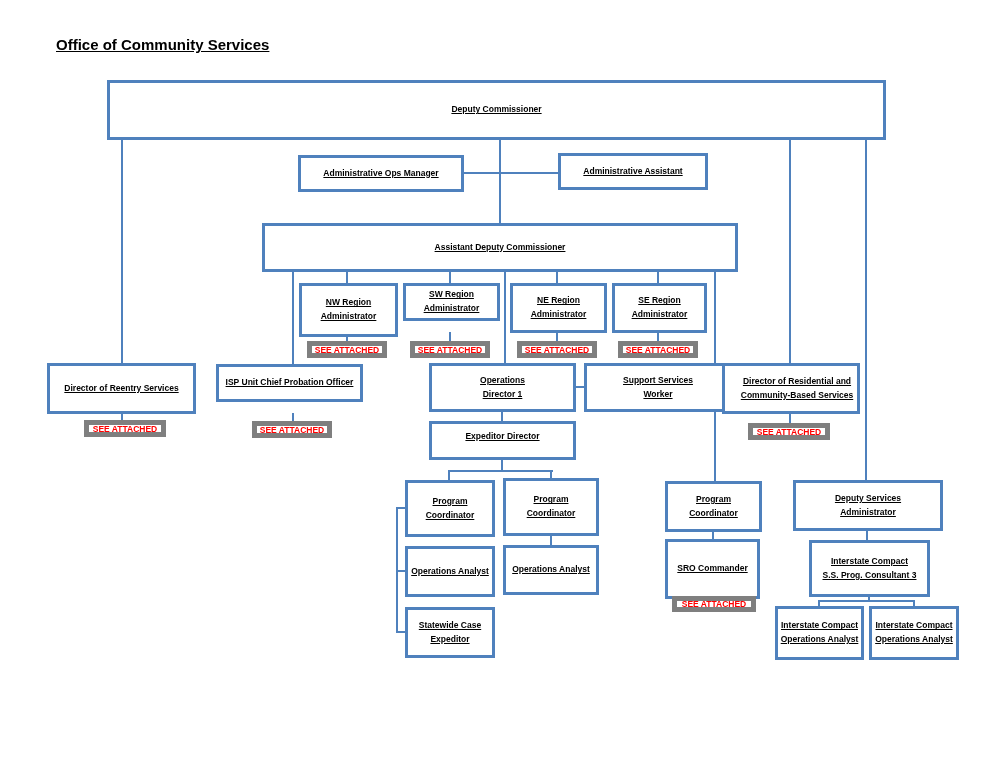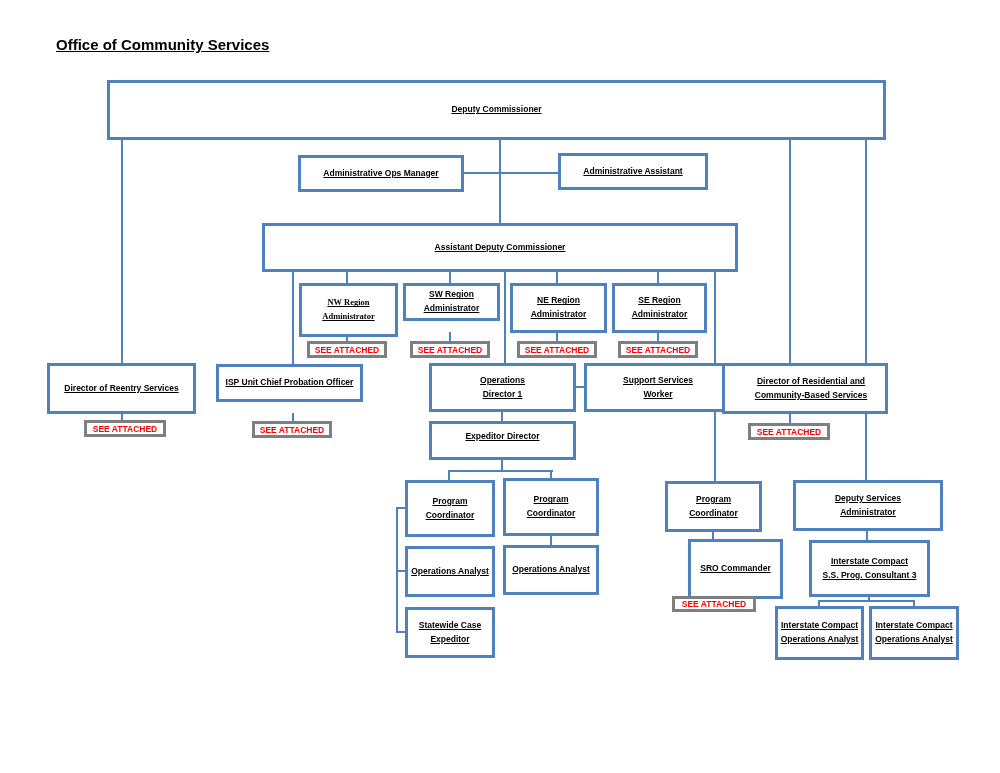--- a/index.html
+++ b/index.html
@@ -27,21 +27,21 @@
     line-height:1.6;
     text-decoration:underline;
     white-space:pre-line;
     z-index:3;
   }
   .node.valign-top{align-items:flex-start;padding-top:6px;}
   .attached{
     position:absolute;
     box-sizing:border-box;
     background:#ffffff;
-    border:3px solid #0c4a6e;
+    border:5px solid #0c4a6e;
     display:flex;align-items:center;justify-content:center;
     font-size:8.5px;font-weight:bold;color:#ff0000;
     z-index:3;
   }
   .connector{
     position:absolute;
     background:#4f81bd;
     z-index:1;
   }
 </style>
@@ -85,48 +85,48 @@
       <div class="connector" style="left: 712px; top: 586px; width: 2px; height: 11px; background: rgb(79, 129, 189);"></div>
       <div class="connector" style="left: 866px; top: 530px; width: 2px; height: 11px; background: rgb(79, 129, 189);"></div>
       <div class="connector" style="left: 868px; top: 596px; width: 2px; height: 6px; background: rgb(79, 129, 189);"></div>
       <div class="connector" style="left: 818px; top: 600px; width: 97px; height: 2px; background: rgb(79, 129, 189);"></div>
       <div class="connector" style="left: 818px; top: 600px; width: 2px; height: 7px; background: rgb(79, 129, 189);"></div>
       <div class="connector" style="left: 913px; top: 600px; width: 2px; height: 7px; background: rgb(79, 129, 189);"></div>
       <div class="node" style="left: 107px; top: 80px; width: 779px; height: 60px; border-color: rgb(79, 129, 189);">Deputy Commissioner</div>
       <div class="node" style="left: 298px; top: 155px; width: 166px; height: 37px; border-color: rgb(79, 129, 189);">Administrative Ops Manager</div>
       <div class="node" style="left: 558px; top: 153px; width: 150px; height: 37px; border-color: rgb(79, 129, 189);">Administrative Assistant</div>
       <div class="node" style="left: 262px; top: 223px; width: 476px; height: 49px; border-color: rgb(79, 129, 189);">Assistant Deputy Commissioner</div>
-      <div class="node" style="left: 299px; top: 283px; width: 99px; height: 54px; border-color: rgb(79, 129, 189); font-family: Liberation Serif, serif;">NW Region
+      <div class="node" style="left: 299px; top: 283px; width: 99px; height: 54px; border-color: rgb(79, 129, 189);">NW Region
 Administrator</div>
       <div class="node" style="left: 403px; top: 283px; width: 97px; height: 38px; border-color: rgb(79, 129, 189);">SW Region
 Administrator</div>
       <div class="node" style="left: 510px; top: 283px; width: 97px; height: 50px; border-color: rgb(79, 129, 189);">NE Region
 Administrator</div>
       <div class="node" style="left: 612px; top: 283px; width: 95px; height: 50px; border-color: rgb(79, 129, 189);">SE Region
 Administrator</div>
       <div class="node" style="left: 47px; top: 363px; width: 149px; height: 51px; border-color: rgb(79, 129, 189);">Director of Reentry Services</div>
       <div class="node" style="left: 216px; top: 364px; width: 147px; height: 38px; border-color: rgb(79, 129, 189);">ISP Unit Chief Probation Officer</div>
       <div class="node" style="left: 429px; top: 363px; width: 147px; height: 49px; border-color: rgb(79, 129, 189);">Operations
 Director 1</div>
       <div class="node" style="left: 584px; top: 363px; width: 148px; height: 49px; border-color: rgb(79, 129, 189);">Support Services
 Worker</div>
-      <div class="node" style="left: 722px; top: 363px; width: 166px; height: 51px; border-color: rgb(79, 129, 189); padding-left: 12px;">Director of Residential and
+      <div class="node" style="left: 722px; top: 363px; width: 138px; height: 51px; border-color: rgb(79, 129, 189); padding-left: 12px;">Director of Residential and
 Community-Based Services</div>
       <div class="node valign-top" style="left: 429px; top: 421px; width: 147px; height: 39px; border-color: rgb(79, 129, 189);">Expeditor Director</div>
       <div class="node" style="left: 405px; top: 480px; width: 90px; height: 57px; border-color: rgb(79, 129, 189);">Program
 Coordinator</div>
       <div class="node" style="left: 503px; top: 478px; width: 96px; height: 58px; border-color: rgb(79, 129, 189);">Program
 Coordinator</div>
       <div class="node" style="left: 405px; top: 546px; width: 90px; height: 51px; border-color: rgb(79, 129, 189);">Operations Analyst</div>
       <div class="node" style="left: 503px; top: 545px; width: 96px; height: 50px; border-color: rgb(79, 129, 189);">Operations Analyst</div>
       <div class="node" style="left: 405px; top: 607px; width: 90px; height: 51px; border-color: rgb(79, 129, 189);">Statewide Case
 Expeditor</div>
       <div class="node" style="left: 665px; top: 481px; width: 97px; height: 51px; border-color: rgb(79, 129, 189);">Program
 Coordinator</div>
-      <div class="node" style="left: 688px; top: 539px; width: 95px; height: 60px; border-color: rgb(79, 129, 189);">SRO Commander</div>
+      <div class="node" style="left: 665px; top: 539px; width: 95px; height: 60px; border-color: rgb(79, 129, 189);">SRO Commander</div>
       <div class="node" style="left: 793px; top: 480px; width: 150px; height: 51px; border-color: rgb(79, 129, 189);">Deputy Services
 Administrator</div>
       <div class="node" style="left: 809px; top: 540px; width: 121px; height: 57px; border-color: rgb(79, 129, 189);">Interstate Compact
 S.S. Prog. Consultant 3</div>
       <div class="node" style="left: 775px; top: 606px; width: 89px; height: 54px; border-color: rgb(79, 129, 189);">Interstate Compact
 Operations Analyst</div>
       <div class="node" style="left: 869px; top: 606px; width: 90px; height: 54px; border-color: rgb(79, 129, 189);">Interstate Compact
 Operations Analyst</div>
       <div class="attached" style="left: 307px; top: 341px; width: 80px; height: 17px; border-color: rgb(127, 127, 127); color: rgb(255, 0, 0);">SEE ATTACHED</div>
       <div class="attached" style="left: 410px; top: 341px; width: 80px; height: 17px; border-color: rgb(127, 127, 127); color: rgb(255, 0, 0);">SEE ATTACHED</div>

